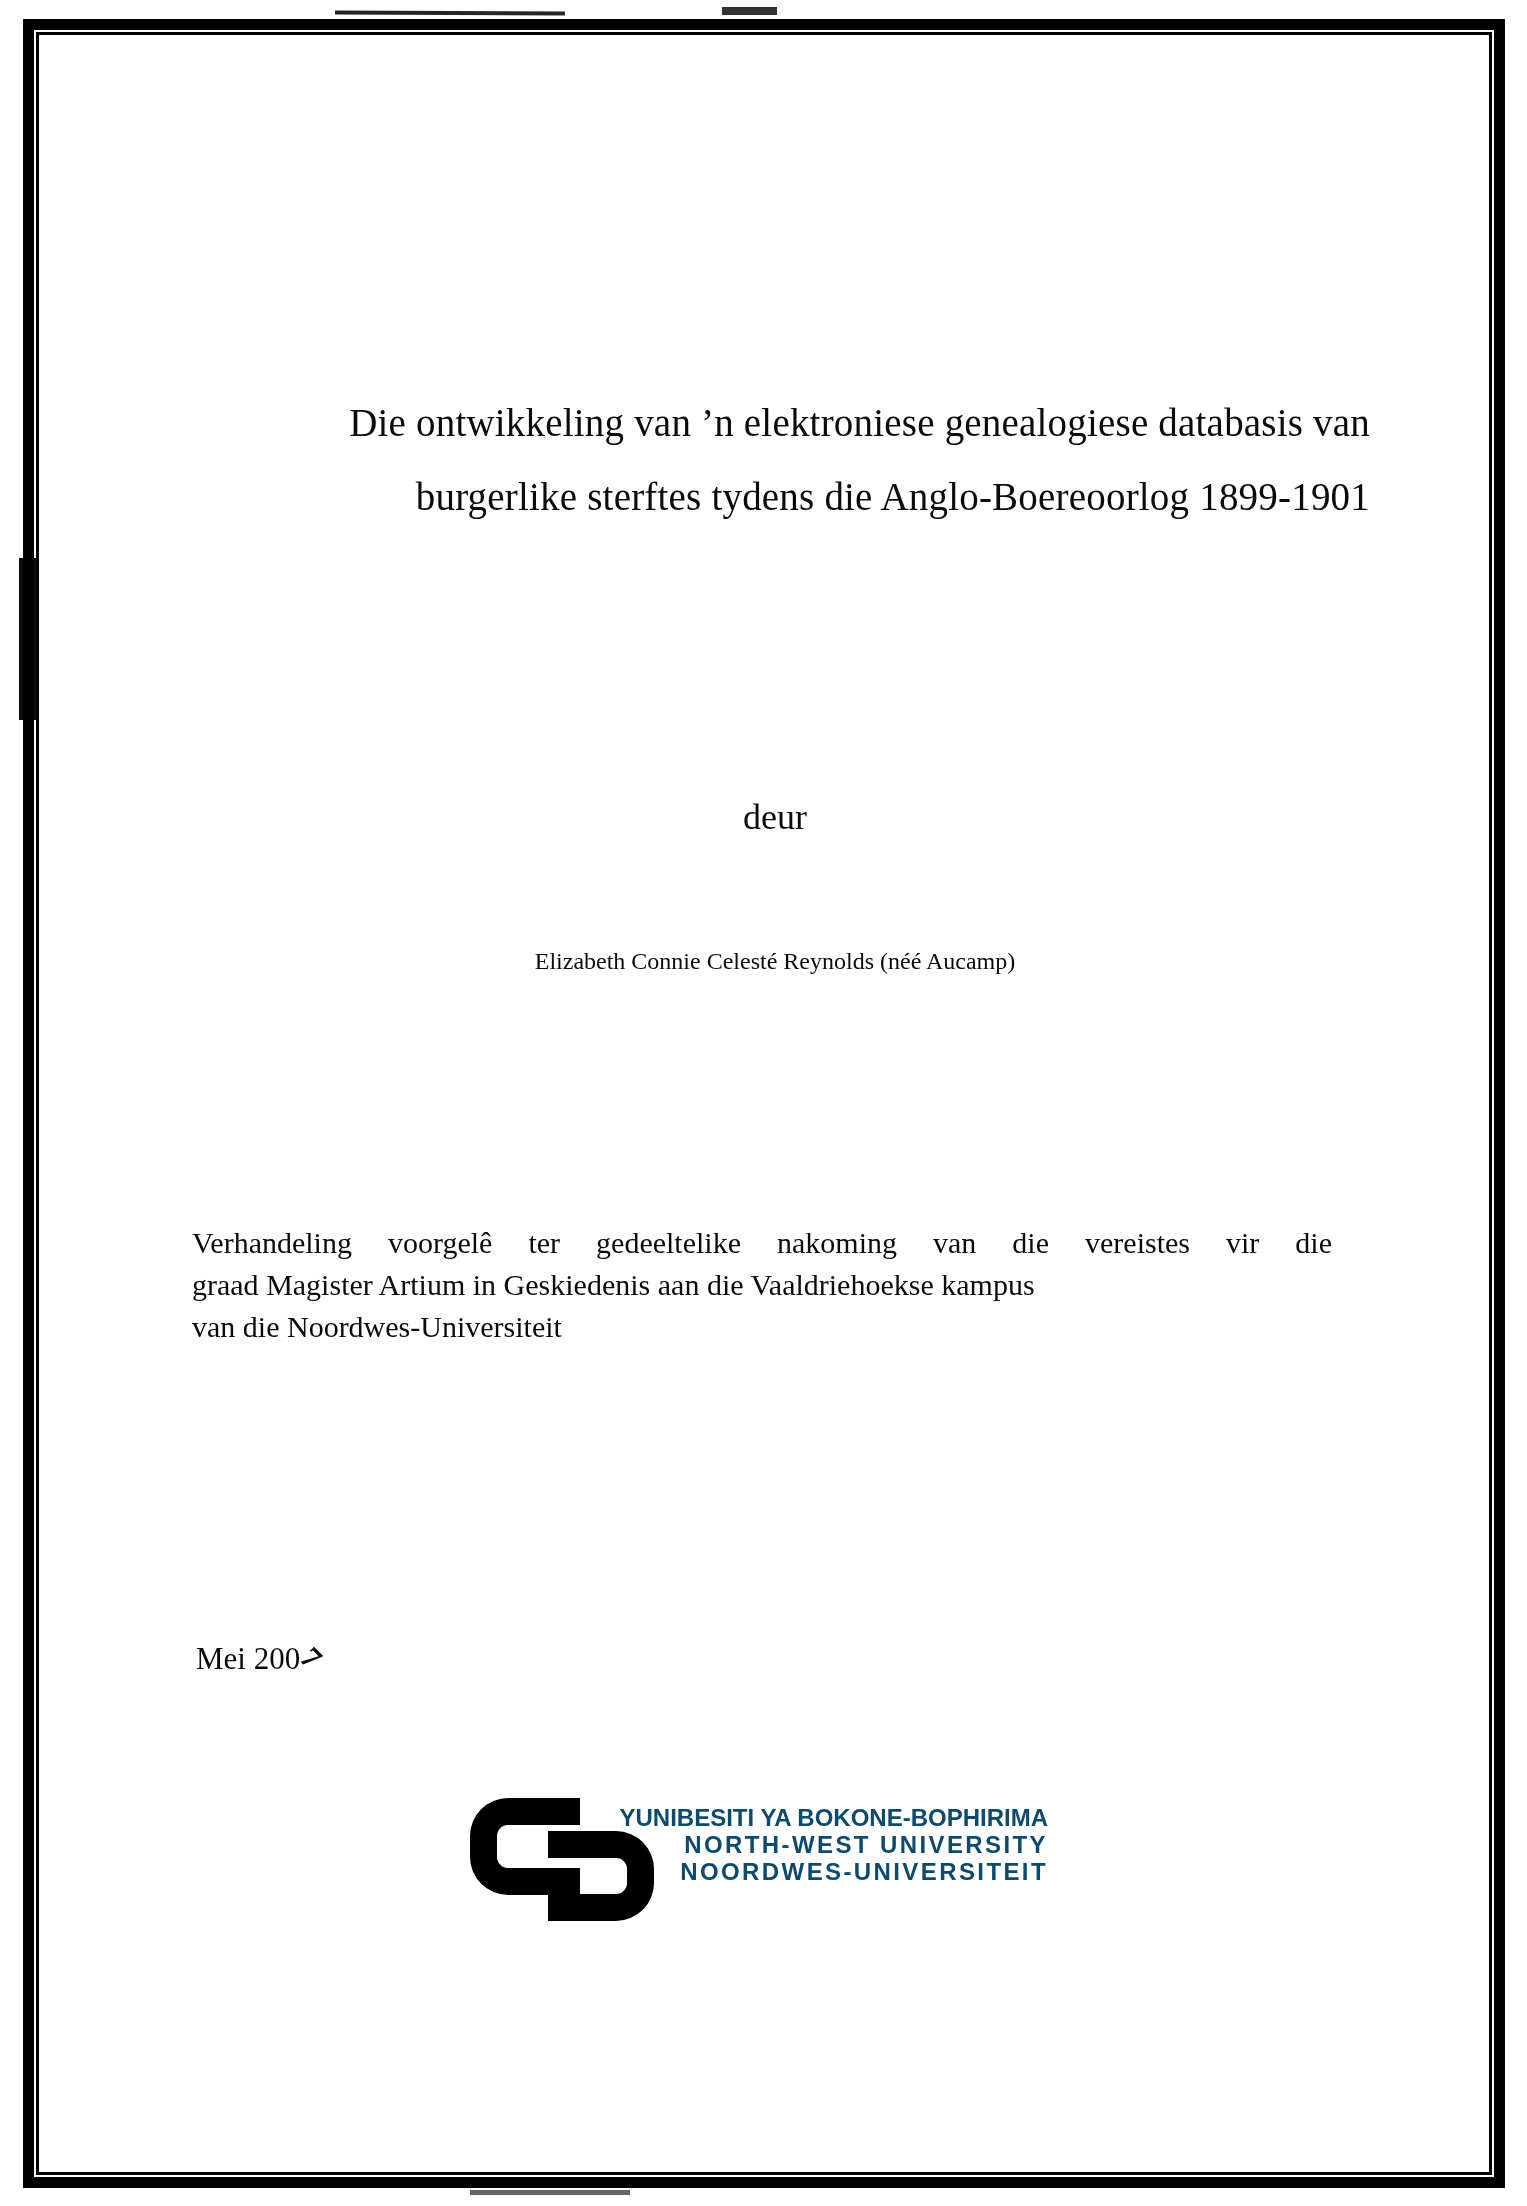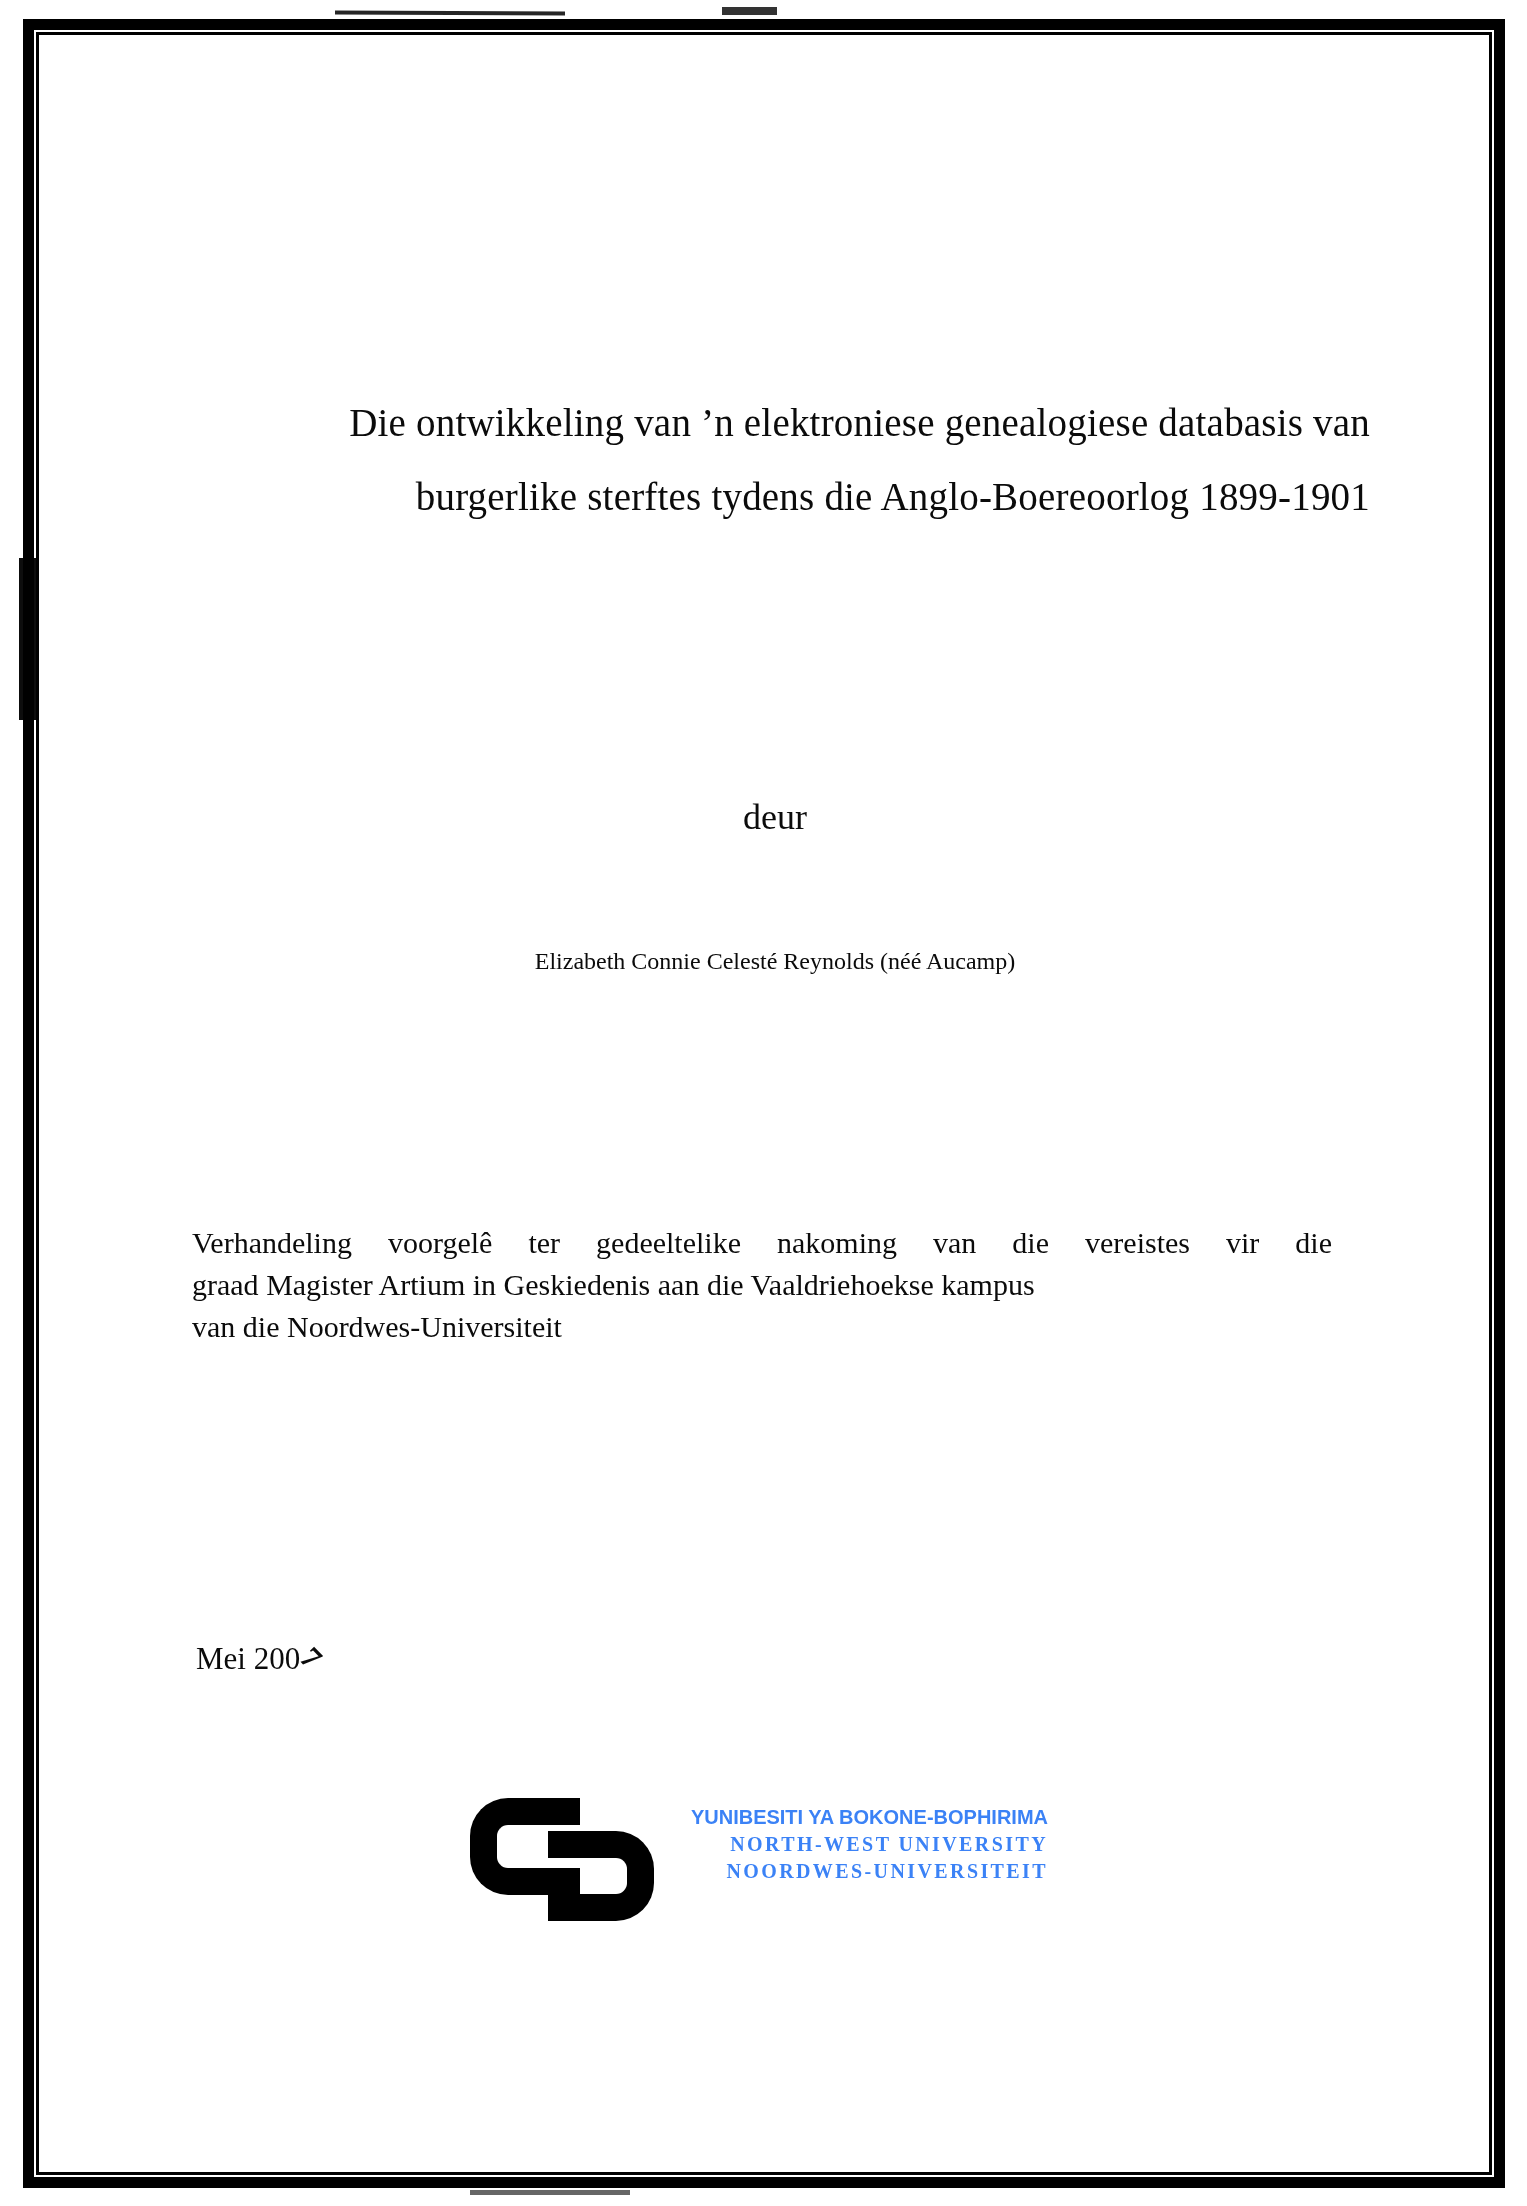--- a/index.html
+++ b/index.html
@@ -71,24 +71,24 @@
     border-left:0; border-radius:0 38px 38px 0;
   }
   .logo .c1 {
     left:0; top:0; width:110px; height:97px;
     border-right:0; border-radius:38px 0 0 38px;
   }
   .logo-text {
     position:absolute; left:116px; top:6px; width:462px;
     text-align:right;
     font-family:"Liberation Sans", sans-serif;
-    font-weight:700; font-size:20px; line-height:27px;
-    color:#3b82f6; white-space:nowrap;
+    font-weight:700; font-size:24px; line-height:27px;
+    color:#0c4a6e; white-space:nowrap;
   }
-  .logo-text .wide { letter-spacing:2.4px;font-family:Liberation Serif, serif; }
+  .logo-text .wide { letter-spacing:2.4px; }
 </style>
 </head>
 <body>
 
 <div class="page">
 
   <div class="frame">
     <div class="frame-inner"></div>
   </div>
 

